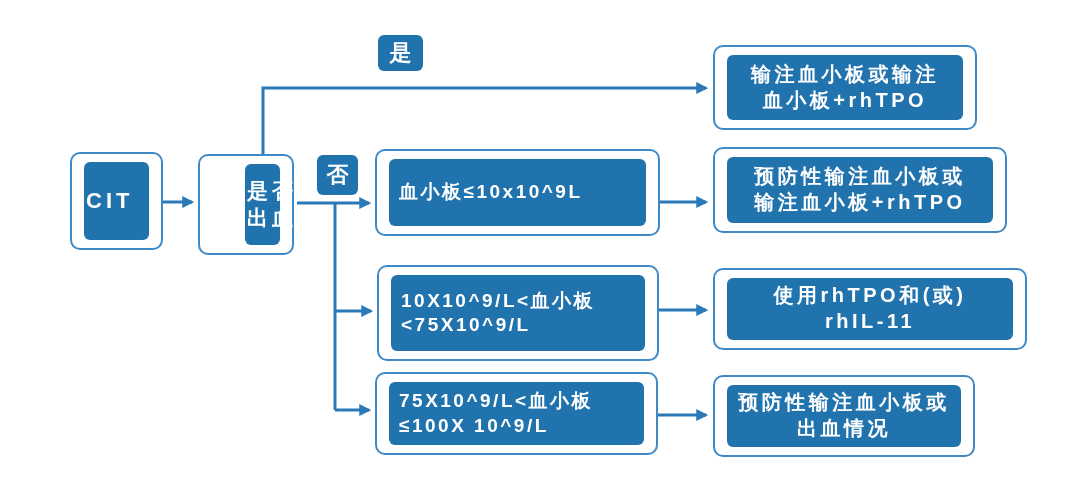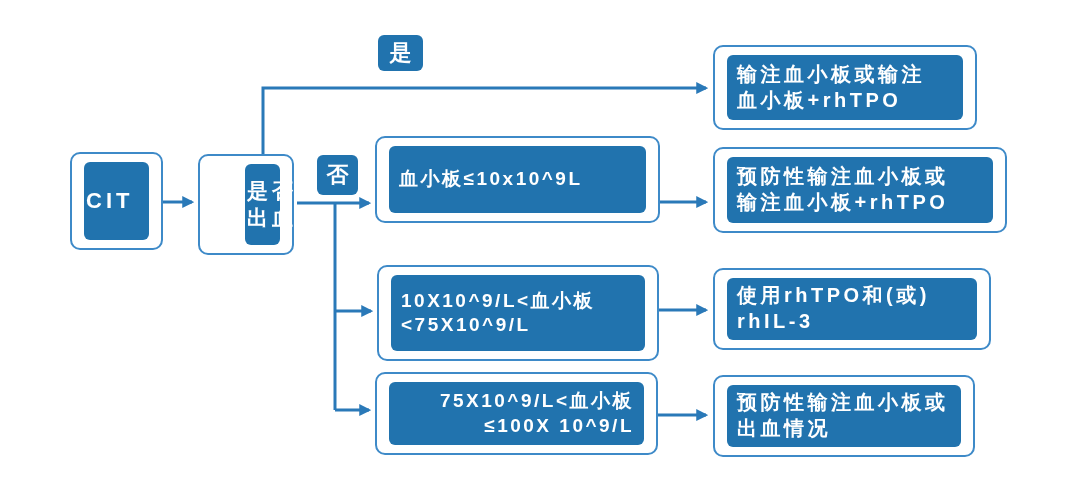--- a/index.html
+++ b/index.html
@@ -38,21 +38,21 @@
     color: var(--box-text, #ffffff);
     font-weight: 700;
     display: flex;
     flex-direction: column;
     justify-content: center;
     padding: 4px 10px;
     line-height: 1.28;
   }
   .node-inner span { display: block; white-space: nowrap; }
   .cond-text { font-size: 19px; letter-spacing: 2.5px; }
-  .outcome-text { font-size: 20px; letter-spacing: 3.5px; }
+  .outcome-text { font-size: 20px; letter-spacing: 3.5px; text-align: center; }
   .center-node .node-inner {
     align-items: flex-start;
     text-align: center;
     padding: 4px 2px;
   }
   .cit-text { font-size: 22px; letter-spacing: 4px; }
   .decision-text { font-size: 21px; letter-spacing: 4px; }
   .tag {
     position: absolute;
     box-sizing: border-box;
@@ -106,46 +106,46 @@
   <div class="tag" style="left:378px; top:35px; width:45px; height:36px;">是</div>
   <div class="tag" style="left:317px; top:155px; width:41px; height:40px;">否</div>
 
   <div class="node" style="left:713px; top:45px; width:264px; height:85px;">
     <div class="node-inner">
       <span class="outcome-text">输注血小板或输注</span>
       <span class="outcome-text">血小板+rhTPO</span>
     </div>
   </div>
 
-  <div class="node" style="left:375px; top:136px; width:285px; height:87px;">
+  <div class="node" style="left:375px; top:149px; width:285px; height:87px;">
     <div class="node-inner">
       <span class="cond-text">血小板≤10x10^9L</span>
     </div>
   </div>
   <div class="node" style="left:713px; top:147px; width:294px; height:86px;">
     <div class="node-inner">
       <span class="outcome-text">预防性输注血小板或</span>
       <span class="outcome-text">输注血小板+rhTPO</span>
     </div>
   </div>
 
   <div class="node" style="left:377px; top:265px; width:282px; height:96px;">
     <div class="node-inner">
       <span class="cond-text">10X10^9/L&lt;血小板</span>
       <span class="cond-text">&lt;75X10^9/L</span>
     </div>
   </div>
-  <div class="node" style="left:713px; top:268px; width:278px; height:82px;">
+  <div class="node" style="left:713px; top:268px; width:314px; height:82px;">
     <div class="node-inner">
       <span class="outcome-text">使用rhTPO和(或)</span>
-      <span class="outcome-text">rhIL-3</span>
+      <span class="outcome-text">rhIL-11</span>
     </div>
   </div>
 
-  <div class="node" style="left:375px; top:372px; width:283px; height:83px;text-align:right;">
+  <div class="node" style="left:375px; top:372px; width:283px; height:83px;">
     <div class="node-inner">
       <span class="cond-text">75X10^9/L&lt;血小板</span>
       <span class="cond-text">≤100X 10^9/L</span>
     </div>
   </div>
   <div class="node" style="left:713px; top:375px; width:262px; height:82px;">
     <div class="node-inner">
       <span class="outcome-text">预防性输注血小板或</span>
       <span class="outcome-text">出血情况</span>
     </div>

